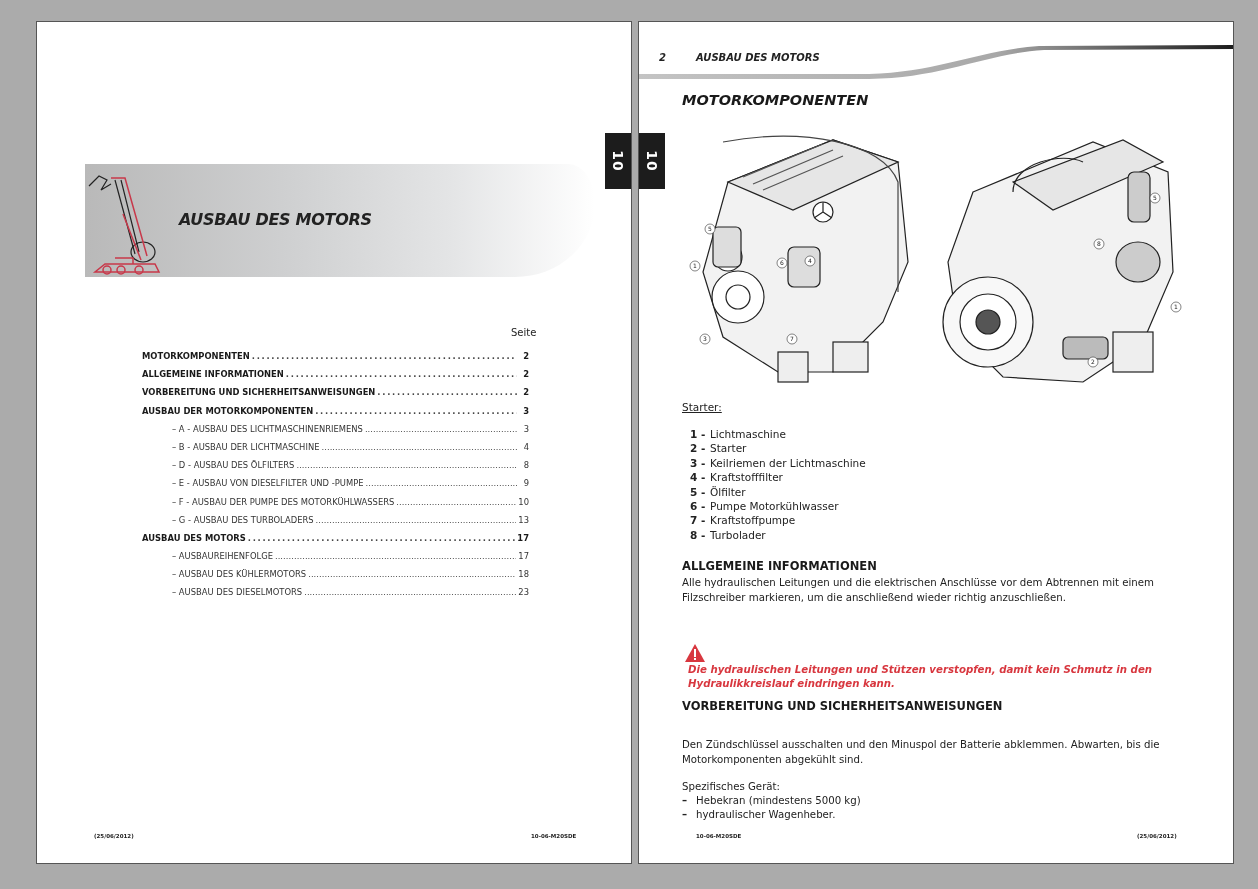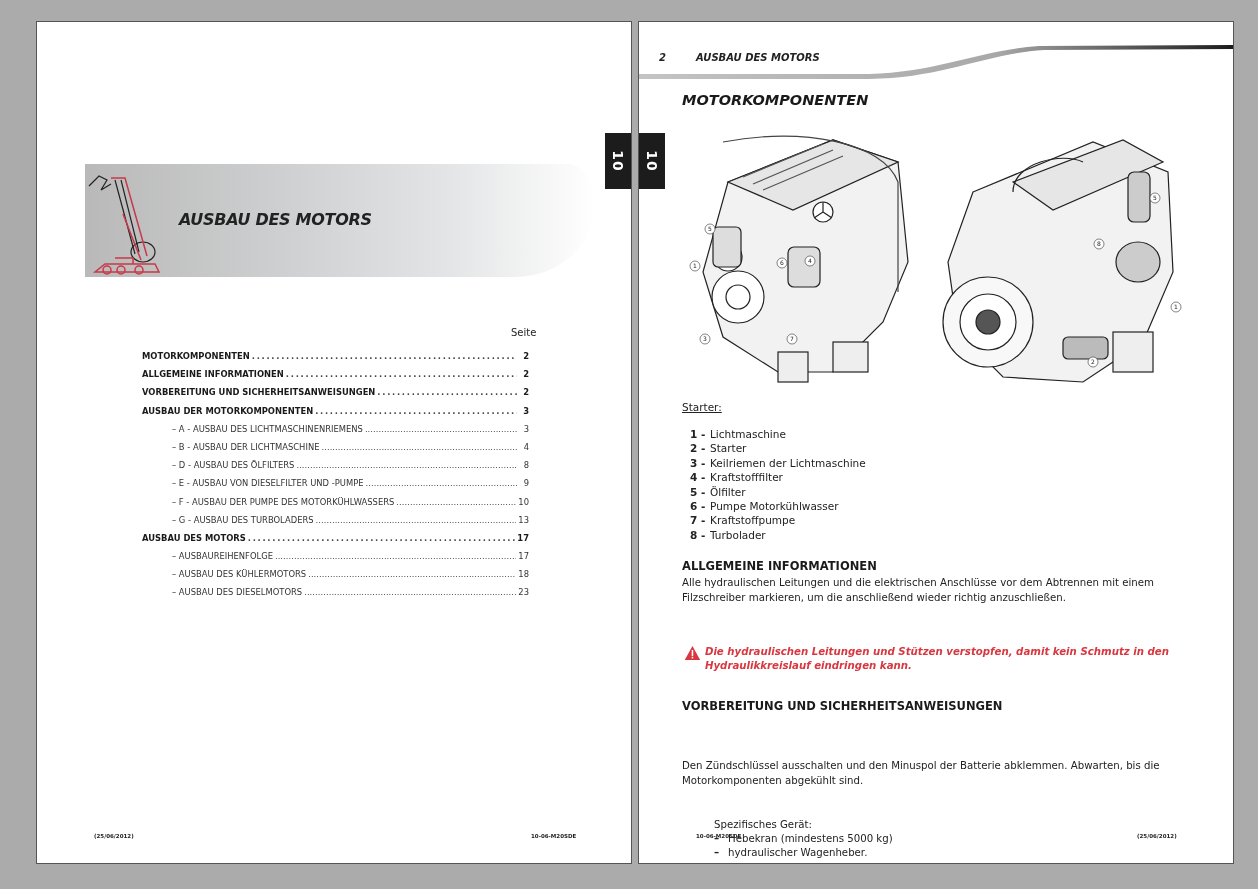--- a/index.html
+++ b/index.html
@@ -43,21 +43,21 @@
 
     .engines { position: absolute; left: 44px; top: 100px; width: 520px; height: 270px; }
 
     .legend-title { position: absolute; left: 43px; top: 379px; font-size: 10.5px; text-decoration: underline; color: #222; }
     .legend { position: absolute; left: 43px; top: 406px; list-style: none; }
     .legend li { font-size: 10.5px; height: 14.4px; color: #222; white-space: nowrap; margin-left: 8px; }
     .legend li b { display: inline-block; width: 20px; }
 
     .h2 { position: absolute; left: 43px; font-size: 11.5px; font-weight: bold; color: #1a1a1a; }
     .para { position: absolute; left: 43px; width: 530px; font-size: 10.2px; line-height: 15px; color: #222; }
-    .warn { position: absolute; left: 45px; top: 623px; width: 540px; display: flex; }
+    .warn { position: absolute; left: 45px; top: 623px; width: 540px; display: flex; flex-direction: column; }
     .warn-icon { width: 22px; height: 20px; margin-top: -2px; }
     .warn-text { margin-left: 4px; font-size: 10.2px; line-height: 14px; font-weight: bold; font-style: italic; color: #d8373f; }
     .dash-list { list-style: none; }
     .dash-list li::before { content: "–"; font-weight: bold; display: inline-block; width: 14px; }
   </style>
 </head>
 <body>
 
 <div class="page left">
   <div class="banner">
@@ -254,22 +254,22 @@
   <div class="warn">
     <svg class="warn-icon" viewBox="0 0 22 20">
       <path d="M11 1 L21 19 L1 19 Z" fill="#d8373f"></path>
       <rect x="10" y="6" width="2" height="8" fill="#fff"></rect>
       <rect x="10" y="15" width="2" height="2" fill="#fff"></rect>
     </svg>
     <div class="warn-text">Die hydraulischen Leitungen und Stützen verstopfen, damit kein Schmutz in den Hydraulikkreislauf eindringen kann.</div>
   </div>
 
   <div class="h2" style="top:677px;">VORBEREITUNG UND SICHERHEITSANWEISUNGEN</div>
-  <div class="para" style="top:736px;">Den Zündschlüssel ausschalten und den Minuspol der Batterie abklemmen. Abwarten, bis die Motorkomponenten abgekühlt sind.</div>
-  <div class="para" style="top:796px; line-height:14px;margin-left:32px;">
+  <div class="para" style="top:715px;">Den Zündschlüssel ausschalten und den Minuspol der Batterie abklemmen. Abwarten, bis die Motorkomponenten abgekühlt sind.</div>
+  <div class="para" style="top:758px; line-height:14px;">
     <div>Spezifisches Gerät:</div>
     <ul class="dash-list">
       <li>Hebekran (mindestens 5000 kg)</li>
       <li>hydraulischer Wagenheber.</li>
     </ul>
   </div>
 
   <div class="footer" style="left:57px;">10-06-M20SDE</div>
   <div class="footer" style="left:498px;">(25/06/2012)</div>
 </div>

